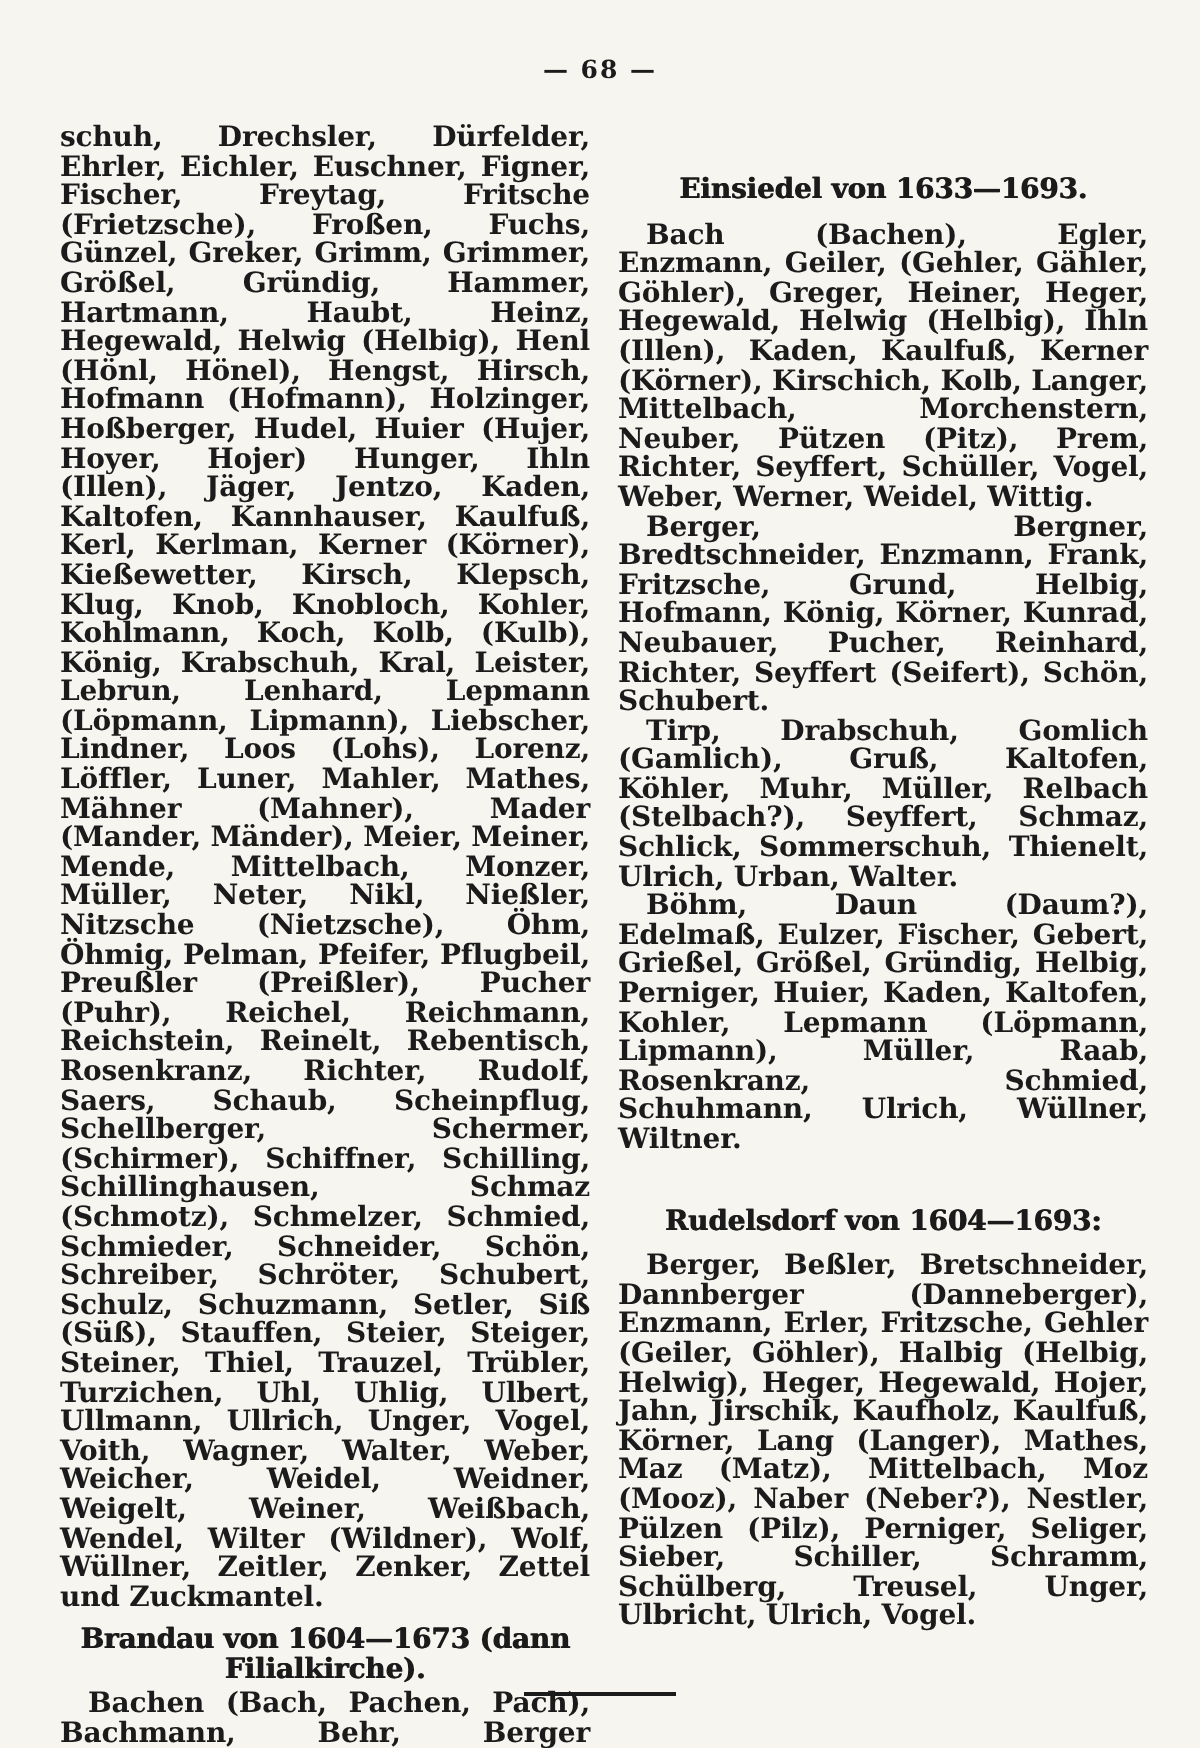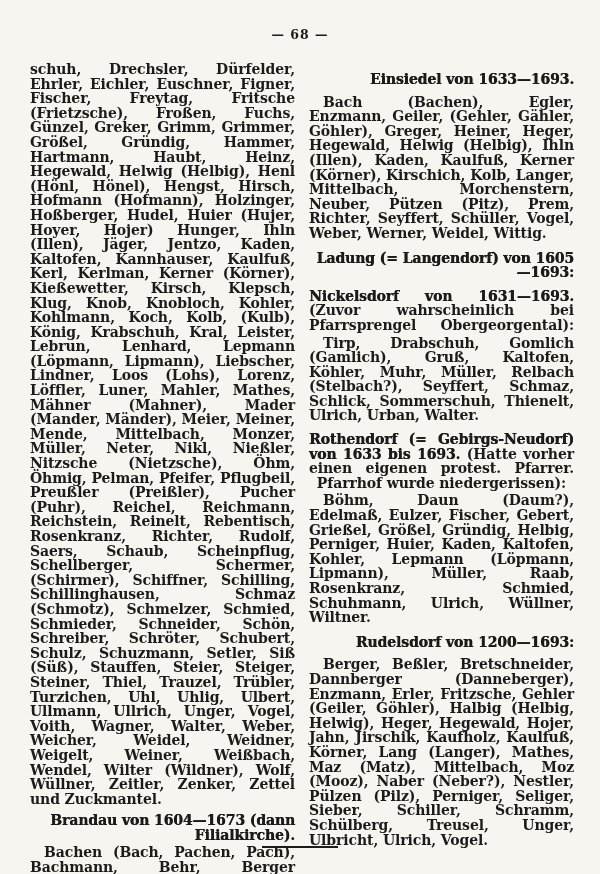--- a/index.html
+++ b/index.html
@@ -44,27 +44,27 @@
   }
   p.names {
     text-indent: 14px;
   }
   p.continuation {
     text-indent: 0;
   }
   .heading-left {
     margin-top: 7px;
     margin-bottom: 3px;
-    text-align: right;
+    text-align: center;
     text-shadow: 0.4px 0 0 currentColor;
   }
   .heading-center {
-    margin-top: 10px;
+    margin-top: 26px;
     margin-bottom: 8px;
-    text-align: right;
+    text-align: center;
     text-shadow: 0.4px 0 0 currentColor;
   }
   .heading-block {
     margin-top: 9px;
     margin-bottom: 3px;
     text-align: justify;
     text-align-last: center;
   }
   .heading-block .bold-lead {
     text-shadow: 0.4px 0 0 currentColor;
@@ -101,32 +101,30 @@
     </div>
 
     <div class="column">
 
       <p class="heading-center">Einsiedel von 1633—1693.</p>
 
 
 
       <p class="names">Bach (Bachen), Egler, Enzmann, Geiler, (Gehler, Gähler, Göhler), Greger, Heiner, Heger, Hegewald, Helwig (Helbig), Ihln (Illen), Kaden, Kaulfuß, Kerner (Körner), Kirschich, Kolb, Langer, Mittelbach, Morchenstern, Neuber, Pützen (Pitz), Prem, Richter, Seyffert, Schüller, Vogel, Weber, Werner, Weidel, Wittig.</p>
 
-      <p class="heading-center">Ladung (= Langendorf) von 1605—1693:</p>
 
+      <p class="names">Berger, Bergner, Bredtschneider, Enzmann, Frank, Fritzsche, Grund, Helbig, Hofmann, König, Körner, Kunrad, Neubauer, Pucher, Reinhard, Richter, Seyffert (Seifert), Schön, Schubert.</p>
 
-      <p class="heading-block full-last"><span class="bold-lead">Nickelsdorf von 1631—1693.</span><span> (Zuvor wahrscheinlich bei Pfarrsprengel Obergeorgental):</span></p>
 
       <p class="names">Tirp, Drabschuh, Gomlich (Gamlich), Gruß, Kaltofen, Köhler, Muhr, Müller, Relbach (Stelbach?), Seyffert, Schmaz, Schlick, Sommerschuh, Thienelt, Ulrich, Urban, Walter.</p>
 
-      <p class="heading-block"><span class="bold-lead">Rothendorf (= Gebirgs-Neudorf) von 1633 bis 1693.</span><span> (Hatte vorher einen eigenen protest. Pfarrer. Pfarrhof wurde niedergerissen):</span></p>
 
       <p class="names">Böhm, Daun (Daum?), Edelmaß, Eulzer, Fischer, Gebert, Grießel, Größel, Gründig, Helbig, Perniger, Huier, Kaden, Kaltofen, Kohler, Lepmann (Löpmann, Lipmann), Müller, Raab, Rosenkranz, Schmied, Schuhmann, Ulrich, Wüllner, Wiltner.</p>
 
-      <p class="heading-center">Rudelsdorf von 1200—1693:</p>
+      <p class="heading-center">Rudelsdorf von 1604—1693:</p>
 
       <p class="names">Berger, Beßler, Bretschneider, Dannberger (Danneberger), Enzmann, Erler, Fritzsche, Gehler (Geiler, Göhler), Halbig (Helbig, Helwig), Heger, Hegewald, Hojer, Jahn, Jirschik, Kaufholz, Kaulfuß, Körner, Lang (Langer), Mathes, Maz (Matz), Mittelbach, Moz (Mooz), Naber (Neber?), Nestler, Pülzen (Pilz), Perniger, Seliger, Sieber, Schiller, Schramm, Schülberg, Treusel, Unger, Ulbricht, Ulrich, Vogel.</p>
     </div>
 
   </div>
 
   <div class="signature-rule"></div>
 
 </div>
 

